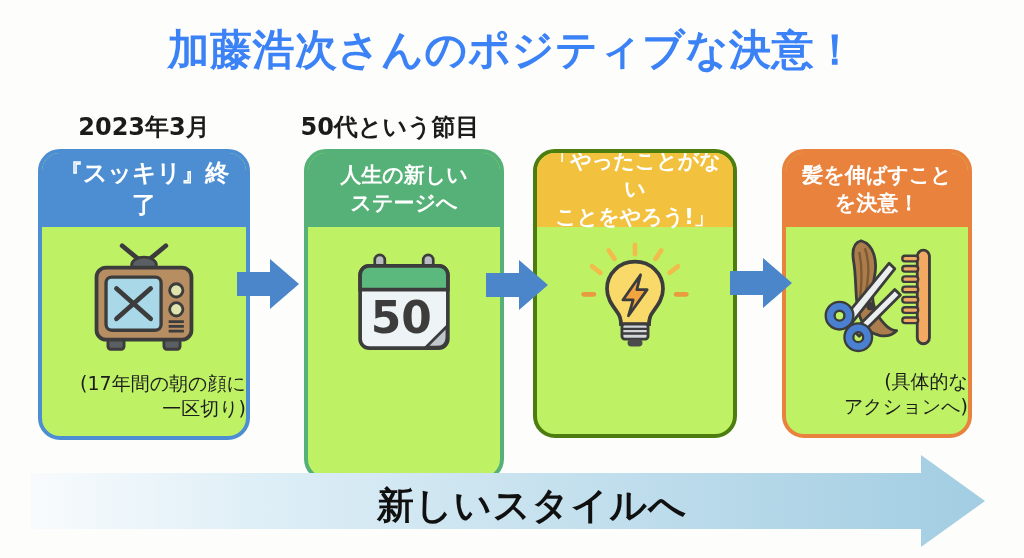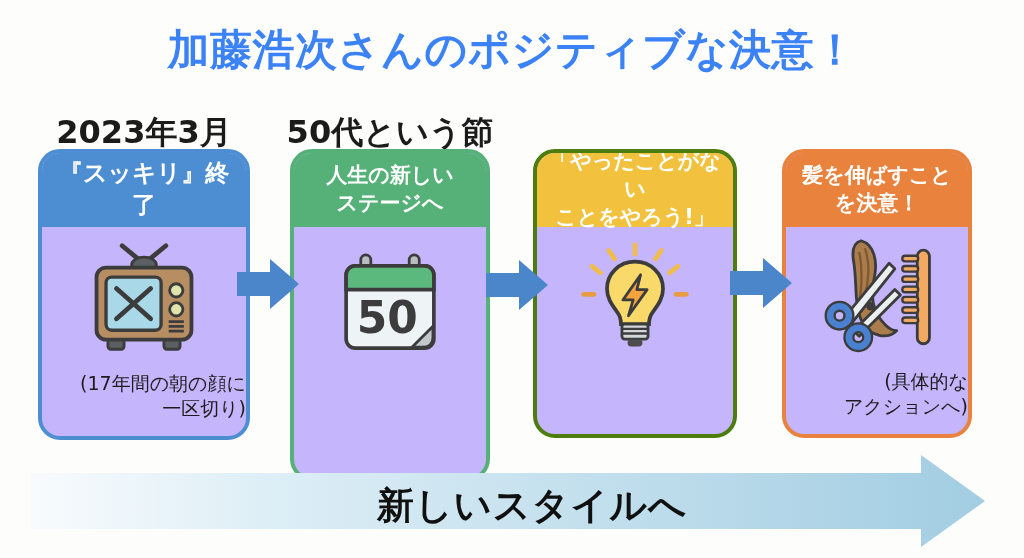--- a/index.html
+++ b/index.html
@@ -3,28 +3,28 @@
 <meta charset="utf-8">
 <style>
   html,body{margin:0;padding:0;}
   body{font-family:"DejaVu Sans","Liberation Sans",sans-serif;background:#e9e9e9;}
   .stage{position:relative;width:1024px;height:558px;background:#fdfdfc;overflow:hidden;}
 
   .title{position:absolute;top:22px;left:0;width:100%;text-align:center;
          font-size:42px;font-weight:bold;color:#3b82f6;letter-spacing:0.5px;}
 
   .step-label{position:absolute;top:111px;text-align:center;
-              font-size:32px;font-weight:bold;color:#1b1b1b;}
+              font-size:24px;font-weight:bold;color:#1b1b1b;}
   .step-label.l1{left:38px;width:212px;}
   .step-label.l2{left:282px;width:216px;}
 
-  .card{position:absolute;top:149px;background:#c4b5fd;border-radius:22px;
+  .card{position:absolute;top:149px;background:#bef264;border-radius:22px;
         overflow:hidden;box-sizing:border-box;}
   .card.c1{left:38px;width:212px;height:291px;border:4px solid #4d8ed3;}
-  .card.c2{left:290px;width:200px;height:332px;border:4px solid #55b177;}
+  .card.c2{left:304px;width:200px;height:332px;border:4px solid #55b177;}
   .card.c3{left:533px;width:204px;height:289px;border:4px solid #4d7c0f;}
   .card.c4{left:782px;width:190px;height:289px;border:4px solid #e8823d;}
 
   .card-header{height:74px;display:flex;align-items:center;justify-content:center;
                text-align:center;color:#fff;font-weight:bold;font-size:21px;
                line-height:1.32;white-space:pre-line;padding:0 6px;}
   .c1 .card-header{background:#4d8ed3;font-size:24px;}
   .c2 .card-header{background:#55b177;}
   .c3 .card-header{background:#f2c23e;}
   .c4 .card-header{background:#e8823d;}

